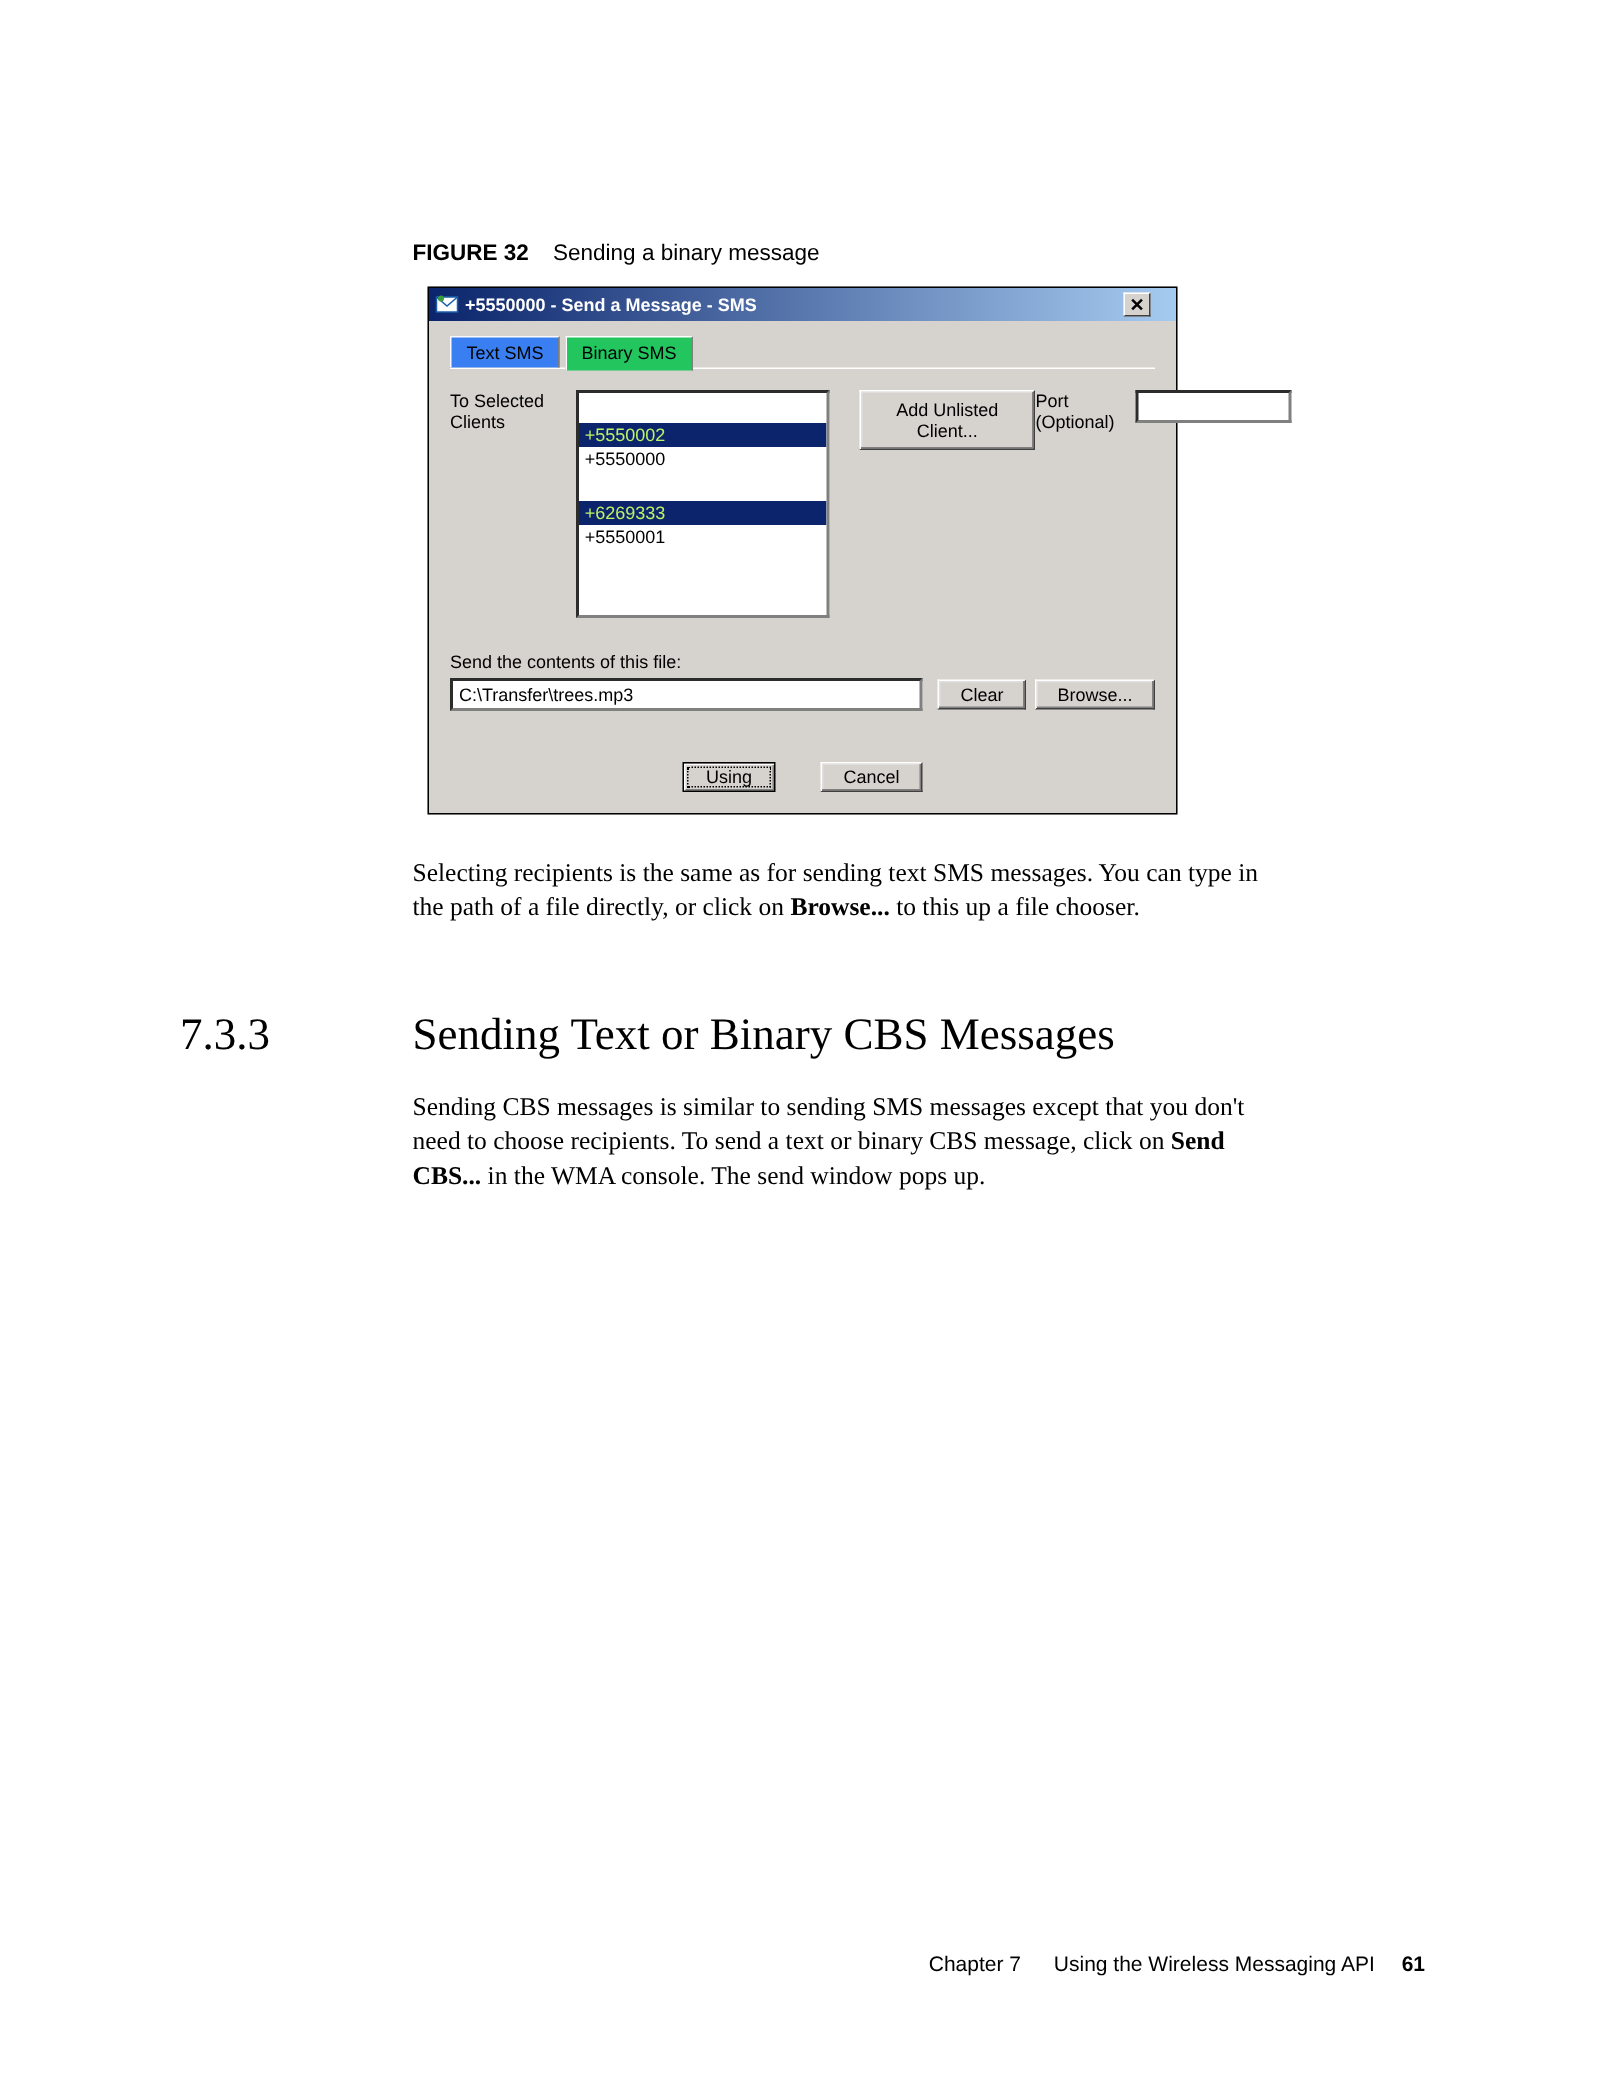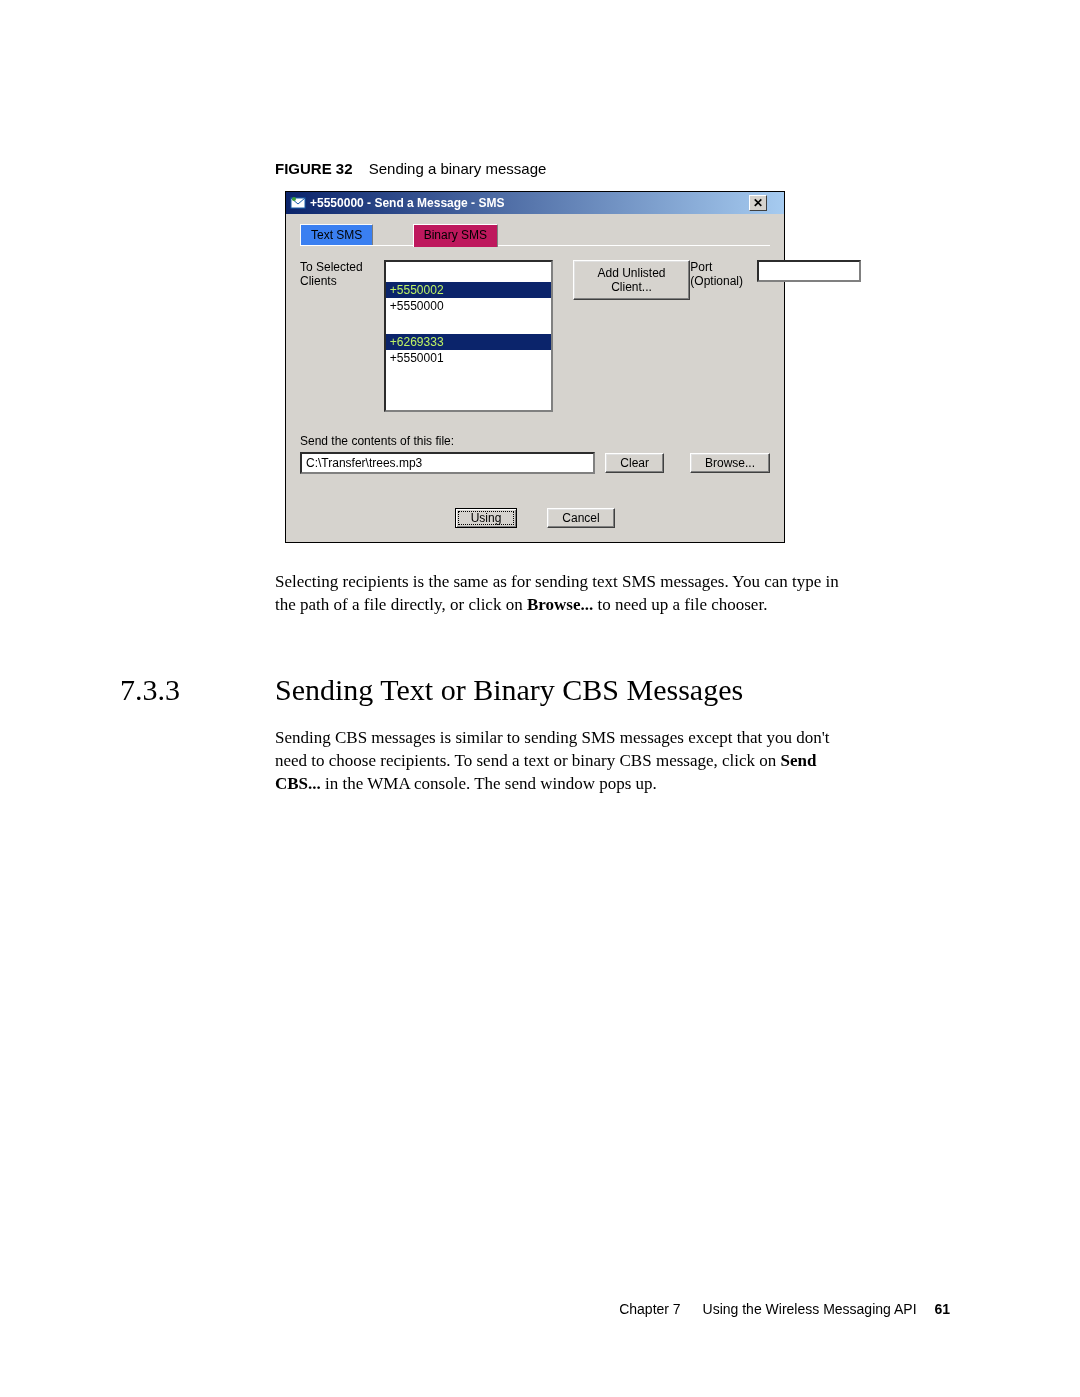--- a/index.html
+++ b/index.html
@@ -66,25 +66,24 @@
     display: inline-block;
     padding: 3px 10px 3px 10px;
     border: 1px solid #808080;
     border-bottom: none;
     background: #3b82f6;
     border-top-color: #fff; border-left-color: #fff;
     position: relative;
     font-size: 12px;
   }
   .tab.active {
-    background: #be185d;
+    background: #22c55e;
     z-index: 2;
     padding-bottom: 5px;
     margin-bottom: -2px;
-    margin-left: 36px;
   }
   .tab.inactive { filter: brightness(0.98); }
   .tab-panel {
     border-top: 1px solid #fff;
     margin-top: -1px;
     padding-top: 14px;
   }
 
   .row { display: flex; align-items: flex-start; }
   .col { display: flex; }
@@ -133,21 +132,21 @@
     font-size: 12px;
     background: #fff;
     border: 2px inset #808080;
     padding: 2px 4px;
     box-sizing: border-box;
   }
   .port-input { width: 104px; height: 22px; }
   .file-input { width: 382px; height: 22px; }
 
   .file-row { margin-top: 22px; }
-  .file-btns { display: flex; gap: 26px; margin-left: 10px; }
+  .file-btns { display: flex; gap: 6px; margin-left: 10px; }
 
   .action-row {
     display: flex;
     justify-content: center;
     gap: 30px;
     margin-top: 34px;
   }
 
   
   .para {
@@ -252,21 +251,21 @@
         <div class="action-row">
           <button class="win-btn default" style="min-width:62px">Using</button>
           <button class="win-btn" style="min-width:68px">Cancel</button>
         </div>
 
       </div>
     </div>
   </div>
 
   <p class="para">
-    <span>Selecting recipients is the same as for sending text SMS messages. You can type in the path of a file directly, or click on </span><b>Browse...</b><span> to need up a file chooser.</span>
+    <span>Selecting recipients is the same as for sending text SMS messages. You can type in the path of a file directly, or click on </span><b>Browse...</b><span> to this up a file chooser.</span>
   </p>
 
   <div class="section-row">
     <div class="section-num">7.3.3</div>
     <div class="section-title">Sending Text or Binary CBS Messages</div>
   </div>
 
   <p class="para" style="margin-top:20px">
     <span>Sending CBS messages is similar to sending SMS messages except that you don't need to choose recipients. To send a text or binary CBS message, click on </span><b>Send CBS...</b><span> in the WMA console. The send window pops up.</span>
   </p>

